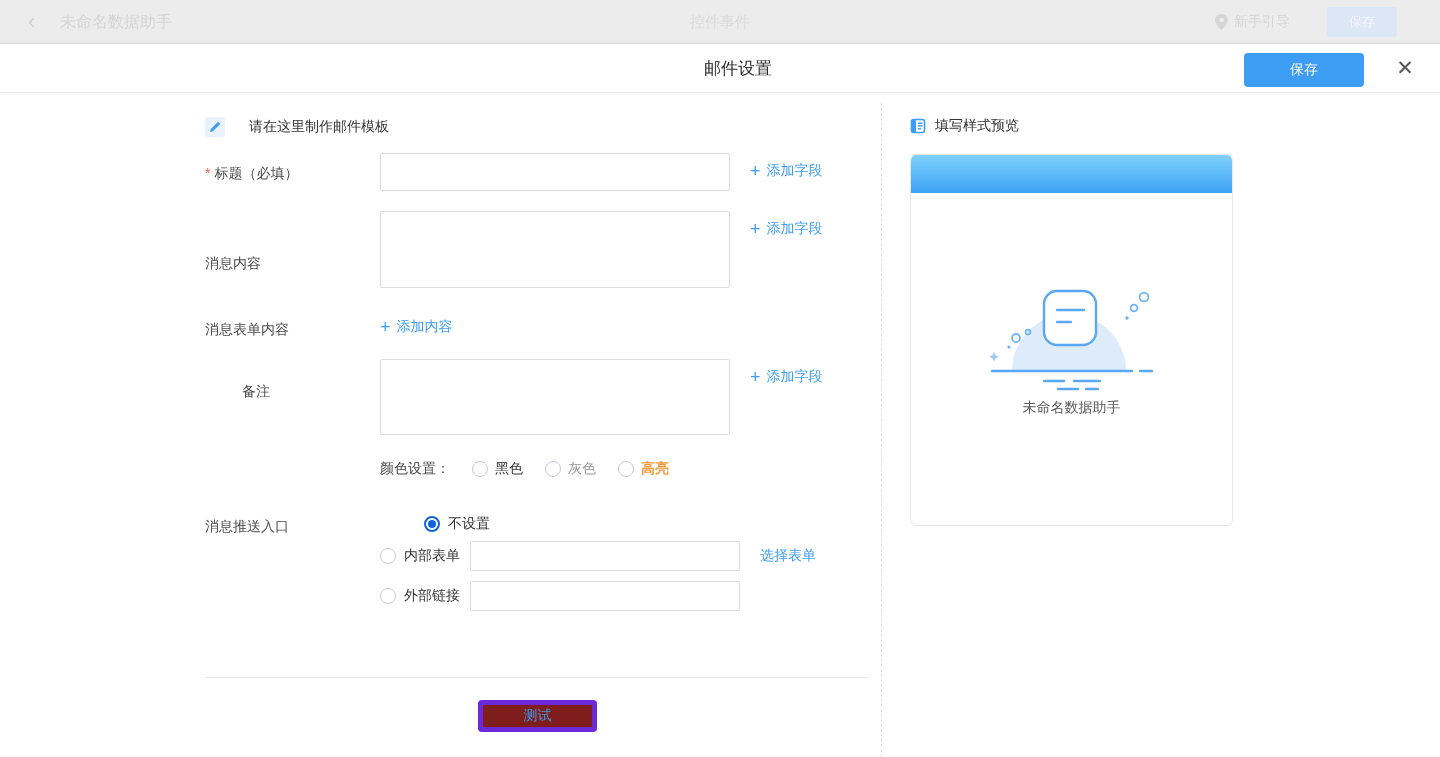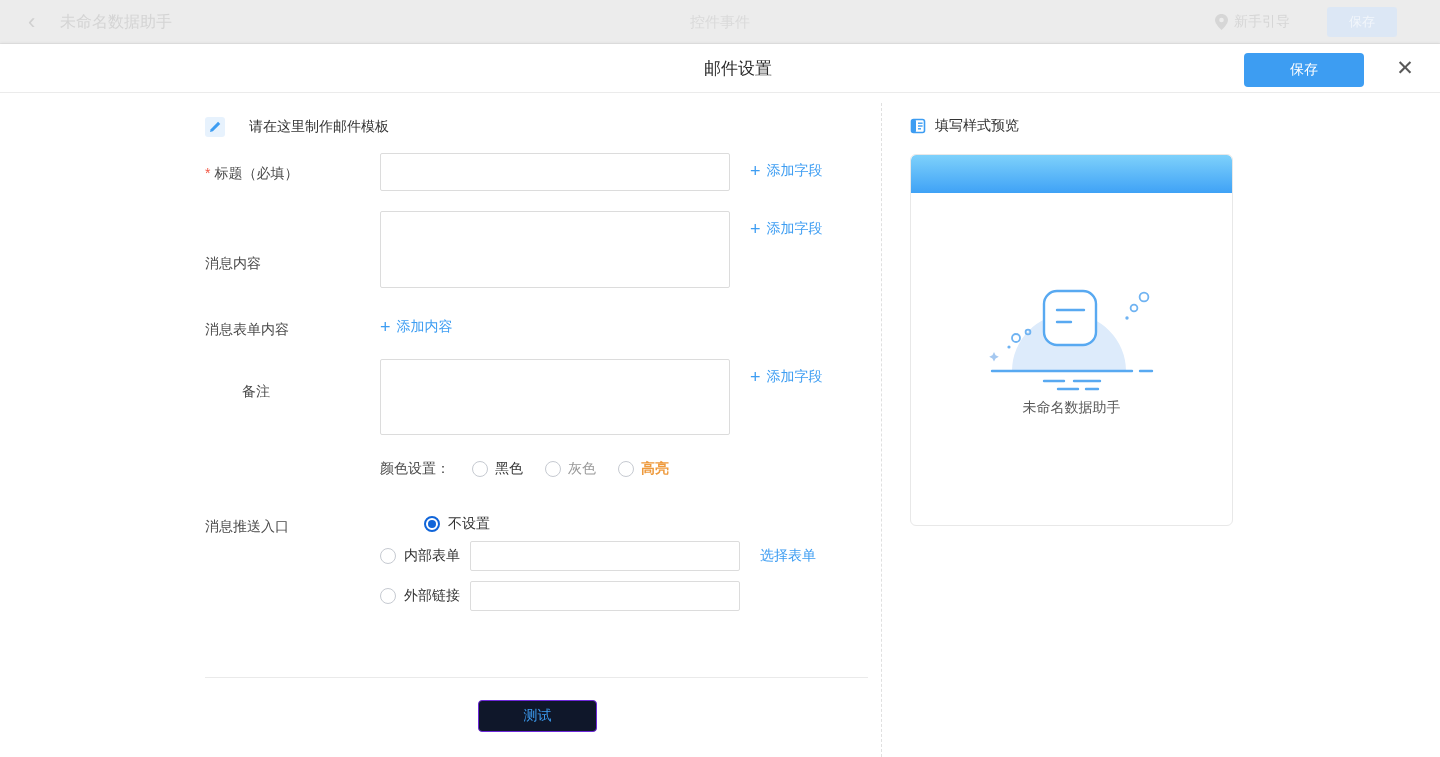--- a/index.html
+++ b/index.html
@@ -75,21 +75,21 @@
   .push-opt{position:absolute;left:380px;display:flex;align-items:center;
     font-size:14px;color:#333;}
   .push-opt .opt-label{margin-left:8px;}
   .push-input{width:270px;height:30px;border:1px solid var(--border);
     border-radius:2px;margin-left:10px;font-size:14px;padding:0 10px;
     font-family:inherit;outline:none;}
   .push-action{margin-left:20px;}
   .h-divider{position:absolute;left:205px;top:584px;width:663px;height:0;
     border-top:1px solid #eaeaea;}
   .test-btn{position:absolute;left:478px;top:607px;width:119px;height:32px;
-    background:#0f172a;border:1px solid #6d28d9;border-radius:4px;
+    background:#7f1d1d;border:5px solid #6d28d9;border-radius:4px;
     color:var(--primary);font-size:14px;cursor:pointer;font-family:inherit;}
   
   .preview-head{position:absolute;left:910px;top:24px;display:flex;
     align-items:center;gap:9px;font-size:14px;color:#333;}
   .preview-card{position:absolute;left:910px;top:61px;width:323px;height:372px;
     border:1px solid #e8e8e8;border-radius:6px;background:#fff;overflow:hidden;}
   .card-header{height:38px;border-radius:5px 5px 0 0;
     background:linear-gradient(180deg,#7ed1fb 0%,#3fa2f6 100%);}
   .illustration{position:absolute;left:50%;top:130px;transform:translateX(-50%);}
   .empty-text{position:absolute;left:0;right:0;top:244px;text-align:center;

